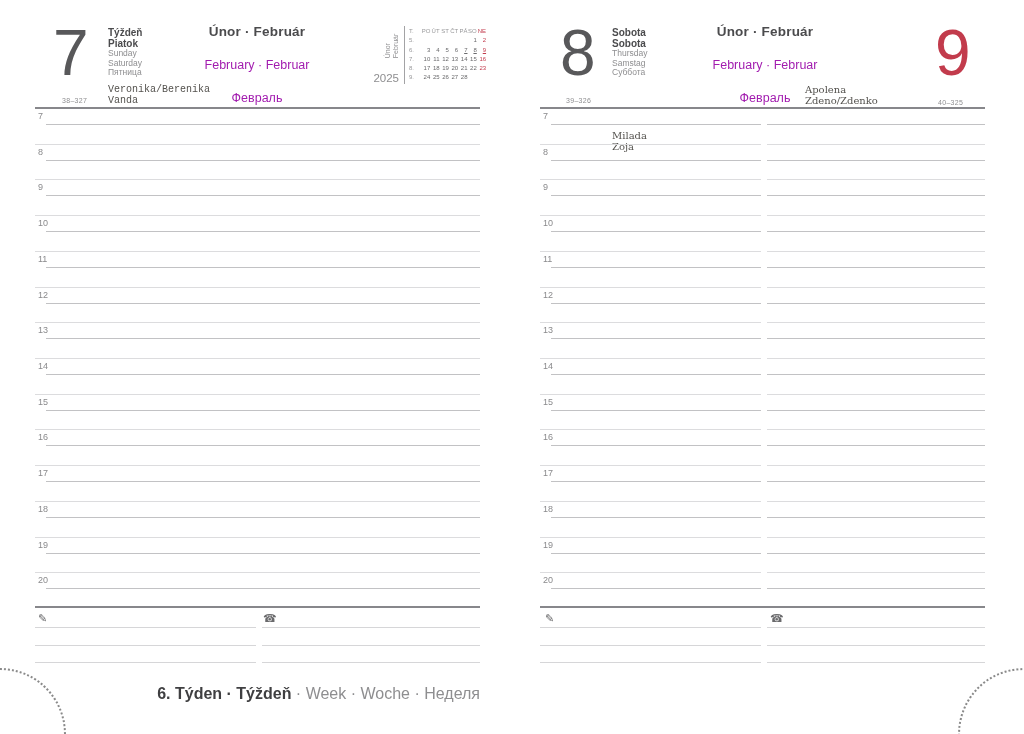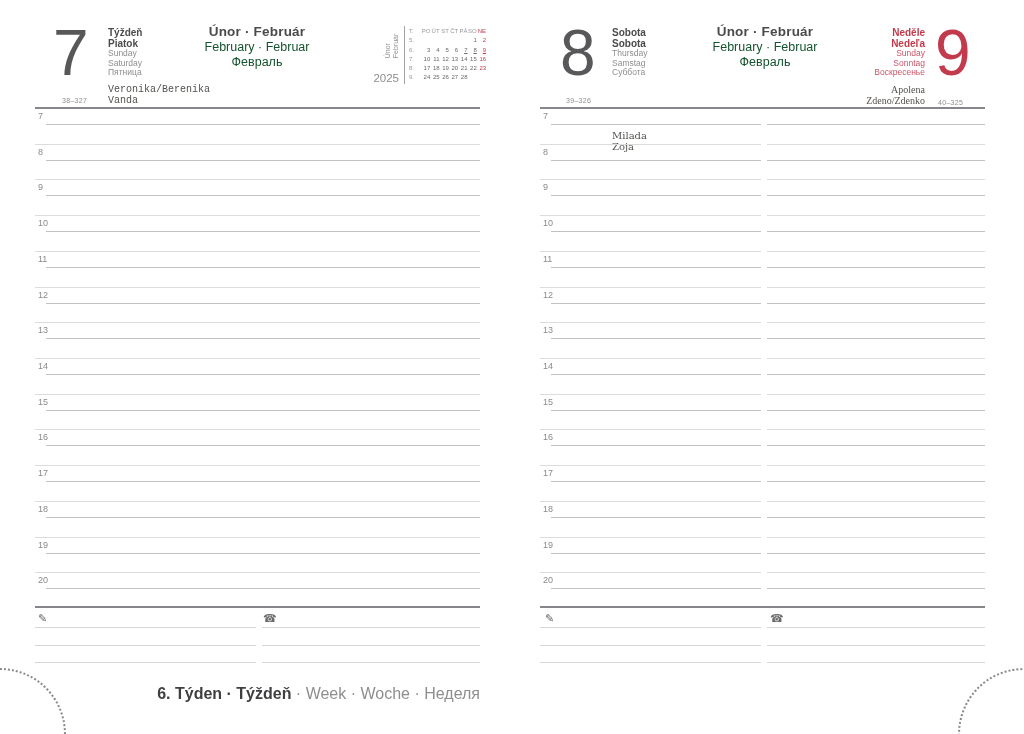--- a/index.html
+++ b/index.html
@@ -17,21 +17,21 @@
   .big-num.red{color:#c23b4c;}
   .day-labels{position:absolute;top:8px;}
   .dlb{font-weight:bold;font-size:10px;line-height:10.5px;color:#4b4b4d;}
   .dlr{font-size:8.5px;line-height:9.5px;color:#8e8e90;}
   .red .dlb{color:#c23b4c;}
   .red .dlr{color:#c9566a;}
   .namedays{position:absolute;top:64px;font-family:"DejaVu Serif", serif;font-size:10px;line-height:11px;color:#53514d;}
   .doy{position:absolute;font-size:7px;color:#8e8e90;letter-spacing:0.3px;}
   .month-header{position:absolute;top:4px;width:200px;text-align:center;}
   .mh1{font-weight:bold;font-size:13.5px;line-height:16px;color:#4b4b4d;letter-spacing:0.2px;}
-  .mh2{font-size:12.5px;line-height:15px;color:#14532d;}
+  .mh2{font-size:12.5px;line-height:15px;color:#a21caf;margin-top:18px;}
   .side-label{position:absolute;left:329px;top:-2px;width:56px;height:56px;display:flex;align-items:center;justify-content:center;}
   .side-label>div{transform:rotate(-90deg);font-size:7px;line-height:8px;color:#8e8e90;white-space:pre-line;text-align:left;}
   .year-label{position:absolute;left:324px;top:52px;width:40px;text-align:right;font-size:11.5px;color:#8e8e90;}
   .vdivider{position:absolute;left:369px;top:6px;width:1px;height:58px;background:#a3a3a5;}
 
   
   .mini-cal{position:absolute;left:374px;top:7px;display:grid;grid-template-columns:12px repeat(7,9.3px);grid-auto-rows:9.3px;font-size:6px;line-height:9.3px;color:#6a6a6c;}
   .mini-cal .hd{color:#98989a;text-align:right;}
   .mini-cal .wk{color:#98989a;text-align:left;}
   .mini-cal .dc{text-align:right;}
@@ -224,29 +224,22 @@
     <div>Zoja</div>
   </div>
   <div class="doy" style="left:26px;top:77px;">39–326</div>
 
   <div class="month-header" style="left:125px;">
     <div class="mh1">Únor · Február</div>
     <div class="mh2">February · Februar</div>
     <div class="mh2">Февраль</div>
   </div>
 
-  <div class="day-labels red" style="left:265px;width:120px;text-align:right;">
-    <div class="dlb">Neděle</div>
-    <div class="dlb">Nedeľa</div>
-    <div class="dlr">Sunday</div>
-    <div class="dlr">Sonntag</div>
-    <div class="dlr">Воскресенье</div>
-  </div>
-
-  <div class="namedays" style="left:265px;width:120px;text-align:right;font-family:Liberation Serif, serif;">
+
+  <div class="namedays" style="left:265px;width:120px;">
     <div>Apolena</div>
     <div>Zdeno/Zdenko</div>
   </div>
 
   <div class="big-num red" style="left:395px;">9</div>
   <div class="doy" style="left:398px;top:79px;">40–325</div>
 
   <div class="sep top"></div>
   <div class="grid" id="grid-right">
       <div class="hour-num" style="top: 3px;">7</div>

